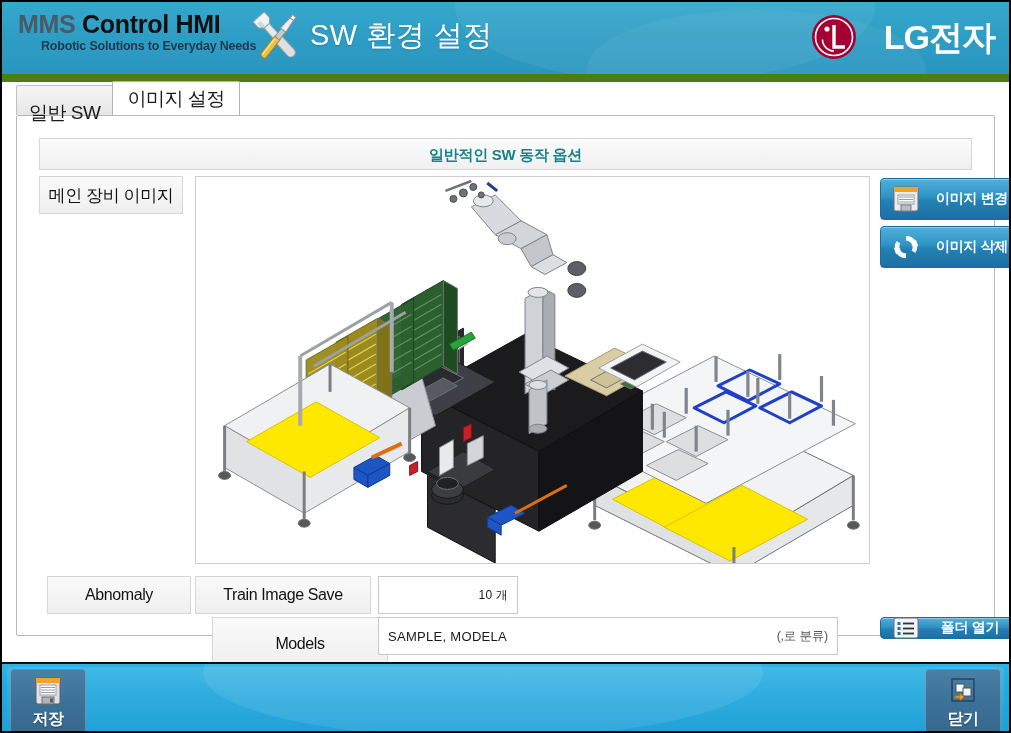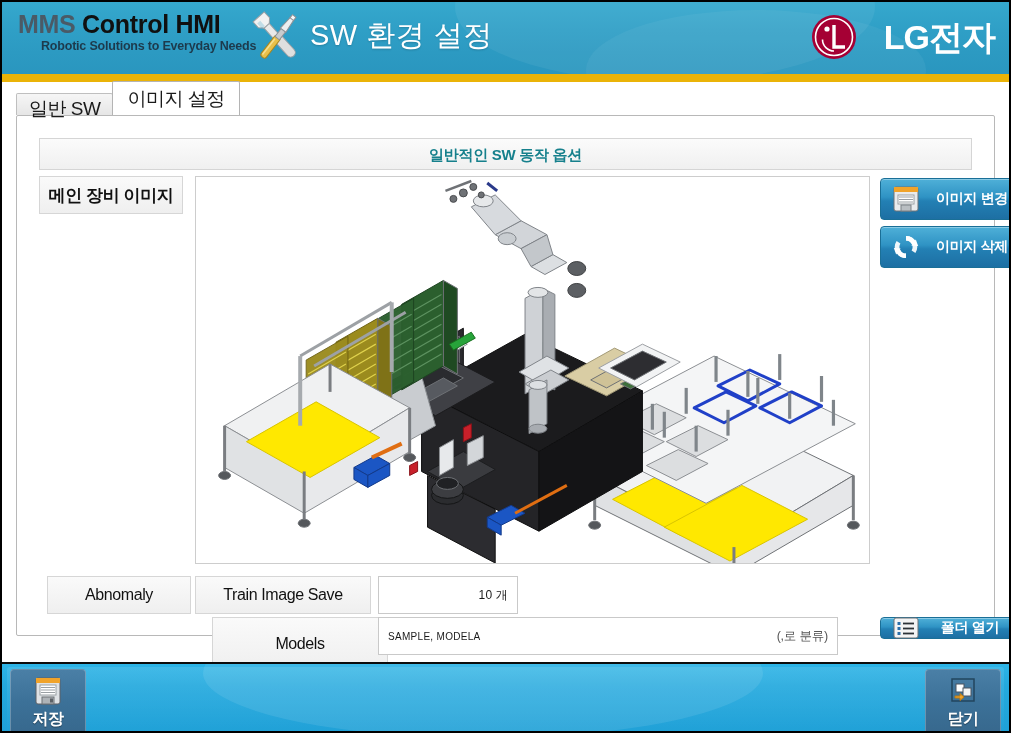--- a/index.html
+++ b/index.html
@@ -9,21 +9,21 @@
     height: 733px;
     overflow: hidden;
     background: #000;
     font-family: "Liberation Sans", "DejaVu Sans", sans-serif;
   }
 
   #app {
     position: relative;
     width: 1011px;
     height: 733px;
-    background: #eab308;
+    background: #4d7c0f;
     border: 2px solid #000000;
     overflow: hidden;
   }
 
   
   .header {
     position: relative;
     height: 72px;
     background: linear-gradient(180deg, #35a8cd 0%, #2f9fc6 40%, #2c9ac2 70%, #2a96bf 100%);
     overflow: hidden;
@@ -117,23 +117,23 @@
   
   .tabstrip {
     position: relative;
     height: 33px;
     margin: 8px 0 0 14px;
     display: flex;
     align-items: flex-end;
     z-index: 5;
   }
   .tab {
-    height: 22px;
+    height: 30px;
     line-height: 29px;
-    padding: 0 12px;
+    padding: 12px 12px;
     font-size: 19px;
     color: #1a1a1a;
     border: 1px solid #bfbfbf;
     border-bottom: none;
     background: linear-gradient(180deg,#f6f6f6 0%, #e6e6e6 100%);
     border-radius: 2px 2px 0 0;
     white-space: nowrap;
     letter-spacing: -0.5px;
   }
   .tab.active {
@@ -180,21 +180,21 @@
   .lbl {
     background: linear-gradient(180deg,#fafafa 0%, #efefef 100%);
     border: 1px solid #d6d6d6;
     display: flex;
     align-items: center;
     justify-content: center;
     font-size: 16px;
     color: #111;
     letter-spacing: -0.4px;
   }
-  .lbl.kr { font-weight: bold; font-size: 17px; }
+  .lbl.kr { font-weight: normal; font-size: 17px; }
 
   .label-main-image {
     position: absolute;
     left: 0; top: 0;
     width: 144px; height: 38px;
   }
 
   .image-frame {
     position: absolute;
     left: 156px; top: 0;
@@ -257,21 +257,21 @@
     width: 140px; height: 38px;
     justify-content: flex-end;
   }
   .field-train .v { font-size: 12px; color: #1a1a1a; letter-spacing: 0.2px; }
 
   .field-models {
     left: 339px; top: 441px;
     width: 460px; height: 38px;
     justify-content: space-between;
   }
-  .field-models .v { font-size: 10px; color: #1a1a1a; letter-spacing: 0.3px; text-align: center; }
+  .field-models .v { font-size: 13px; color: #1a1a1a; letter-spacing: 0.3px; text-align: center; }
   .field-models .hint { font-size: 12.5px; color: #555; letter-spacing: -0.2px; }
 
   .btn-folder {
     left: 841px; top: 441px;
     width: 148px; height: 22px;
   }
 
   
   .footer {
     position: relative;

